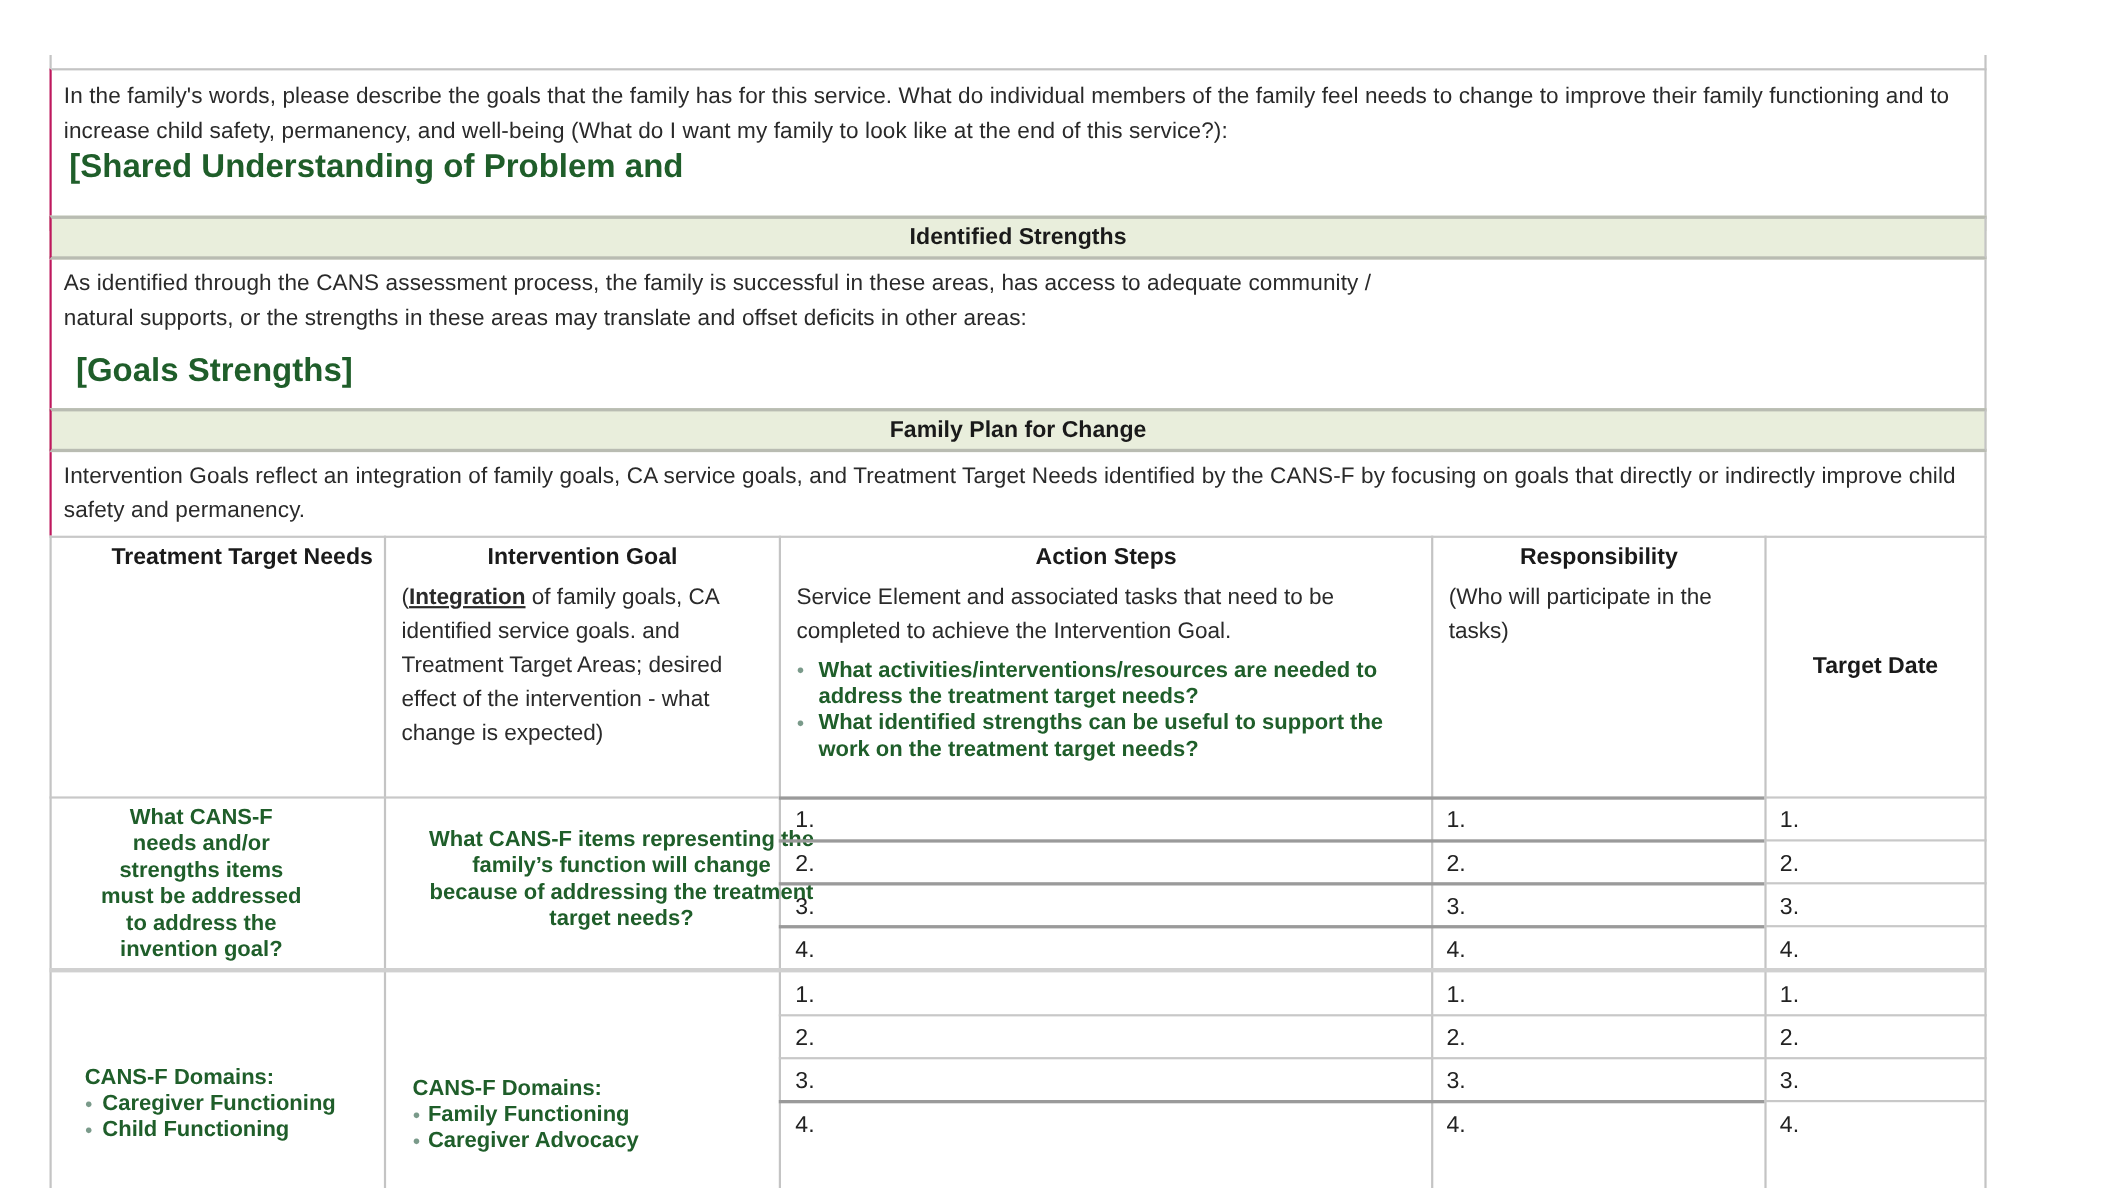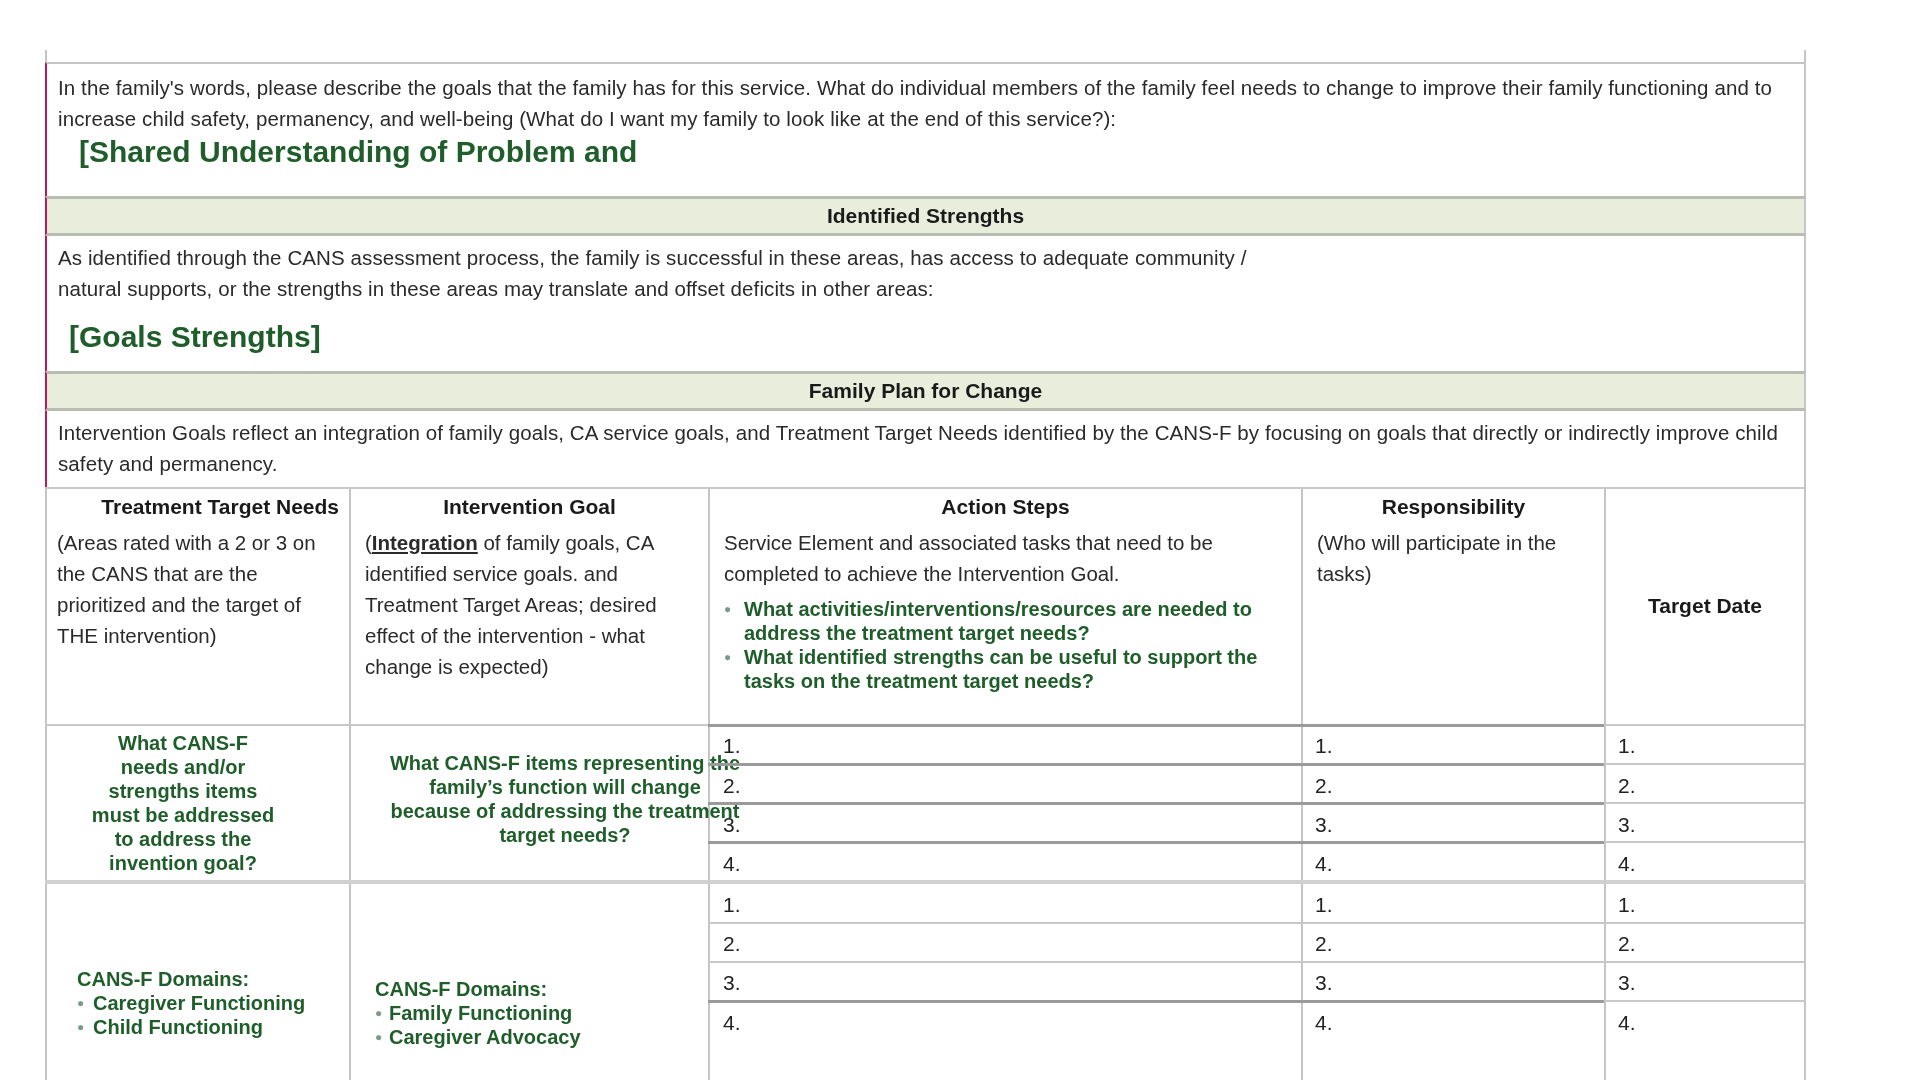--- a/index.html
+++ b/index.html
@@ -30,21 +30,21 @@
   u.intg { font-weight:bold; text-decoration:underline; }
 </style>
 </head>
 <body>
 
 <div class="doc">
   <div class="top-stub"></div>
 
   <div class="sec text" style="top:12px;height:148px;">
     <div class="para" style="padding-top:8px;">In the family's words, please describe the goals that the family has for this service. What do individual members of the family feel needs to change to improve their family functioning and to increase child safety, permanency, and well-being (What do I want my family to look like at the end of this service?):</div>
-    <div class="green-big" style="padding-left:32px;margin-top:1px;">
+    <div class="green-big" style="padding-left:16px;margin-top:1px;">
       <div>[Shared Understanding of Problem and</div>
     </div>
   </div>
 
   <div class="sec band" style="top:146px;height:40px;">
     <span>Identified Strengths</span>
   </div>
   <div class="sec" style="top:186px;height:135px;">
     <div class="para" style="padding-top:6px;padding-right:500px;">As identified through the CANS assessment process, the family is successful in these areas, has access to adequate community / natural supports, or the strengths in these areas may translate and offset deficits in other areas:</div>
     <div class="green-big" style="padding-left:22px;margin-top:16px;">[Goals Strengths]</div>
@@ -62,39 +62,38 @@
     <div class="vline" style="left:0;top:0;height:610px;"></div>
     <div class="vline" style="left:1759px;top:0;height:610px;"></div>
     <div class="vline" style="left:304px;top:0;height:610px;"></div>
     <div class="vline" style="left:663px;top:0;height:610px;"></div>
     <div class="vline" style="left:1256px;top:0;height:610px;"></div>
     <div class="vline" style="left:1559px;top:0;height:610px;"></div>
     <div class="hline light" style="left:0;top:0;width:1761px;"></div>
 
     <div class="cell" style="left:2px;top:8px;width:302px;padding:0 10px;">
       <div class="hdr-title" style="text-align:right;">Treatment Target Needs</div>
-      <div class="hdr-sub" style="margin-top:8px;">(Areas rated with a 2 or 3 on the CANS that are the prioritized and the target of THE intervention)</div>
     </div>
     <div class="cell" style="left:306px;top:8px;width:357px;padding:0 14px;">
       <div class="hdr-title">Intervention Goal</div>
       <div class="hdr-sub" style="margin-top:8px;">
         <span>(</span><u class="intg">Integration</u><span> of family goals, CA identified service goals. and Treatment Target Areas; desired effect of the intervention - what change is expected)</span>
       </div>
     </div>
     <div class="cell" style="left:665px;top:8px;width:591px;padding:0 14px;">
       <div class="hdr-title">Action Steps</div>
       <div class="hdr-sub" style="margin-top:8px;padding-right:40px;">Service Element and associated tasks that need to be completed to achieve the Intervention Goal.</div>
       <div class="q-green" style="margin-top:8px;">
         <div class="bullet">
             <span class="dot">●</span>
             <span>What activities/interventions/resources are needed to address the treatment target needs?</span>
           </div>
         <div class="bullet">
             <span class="dot">●</span>
-            <span>What identified strengths can be useful to support the tasks on the treatment target needs?</span>
+            <span>What identified strengths can be useful to support the work on the treatment target needs?</span>
           </div>
       </div>
     </div>
     <div class="cell" style="left:1258px;top:8px;width:301px;padding:0 14px;">
       <div class="hdr-title">Responsibility</div>
       <div class="hdr-sub" style="margin-top:8px;padding-right:30px;">(Who will participate in the tasks)</div>
     </div>
     <div class="cell" style="left:1561px;top:0;width:198px;height:237px;display:flex;align-items:center;justify-content:center;">
       <div class="hdr-title">Target Date</div>
     </div>

